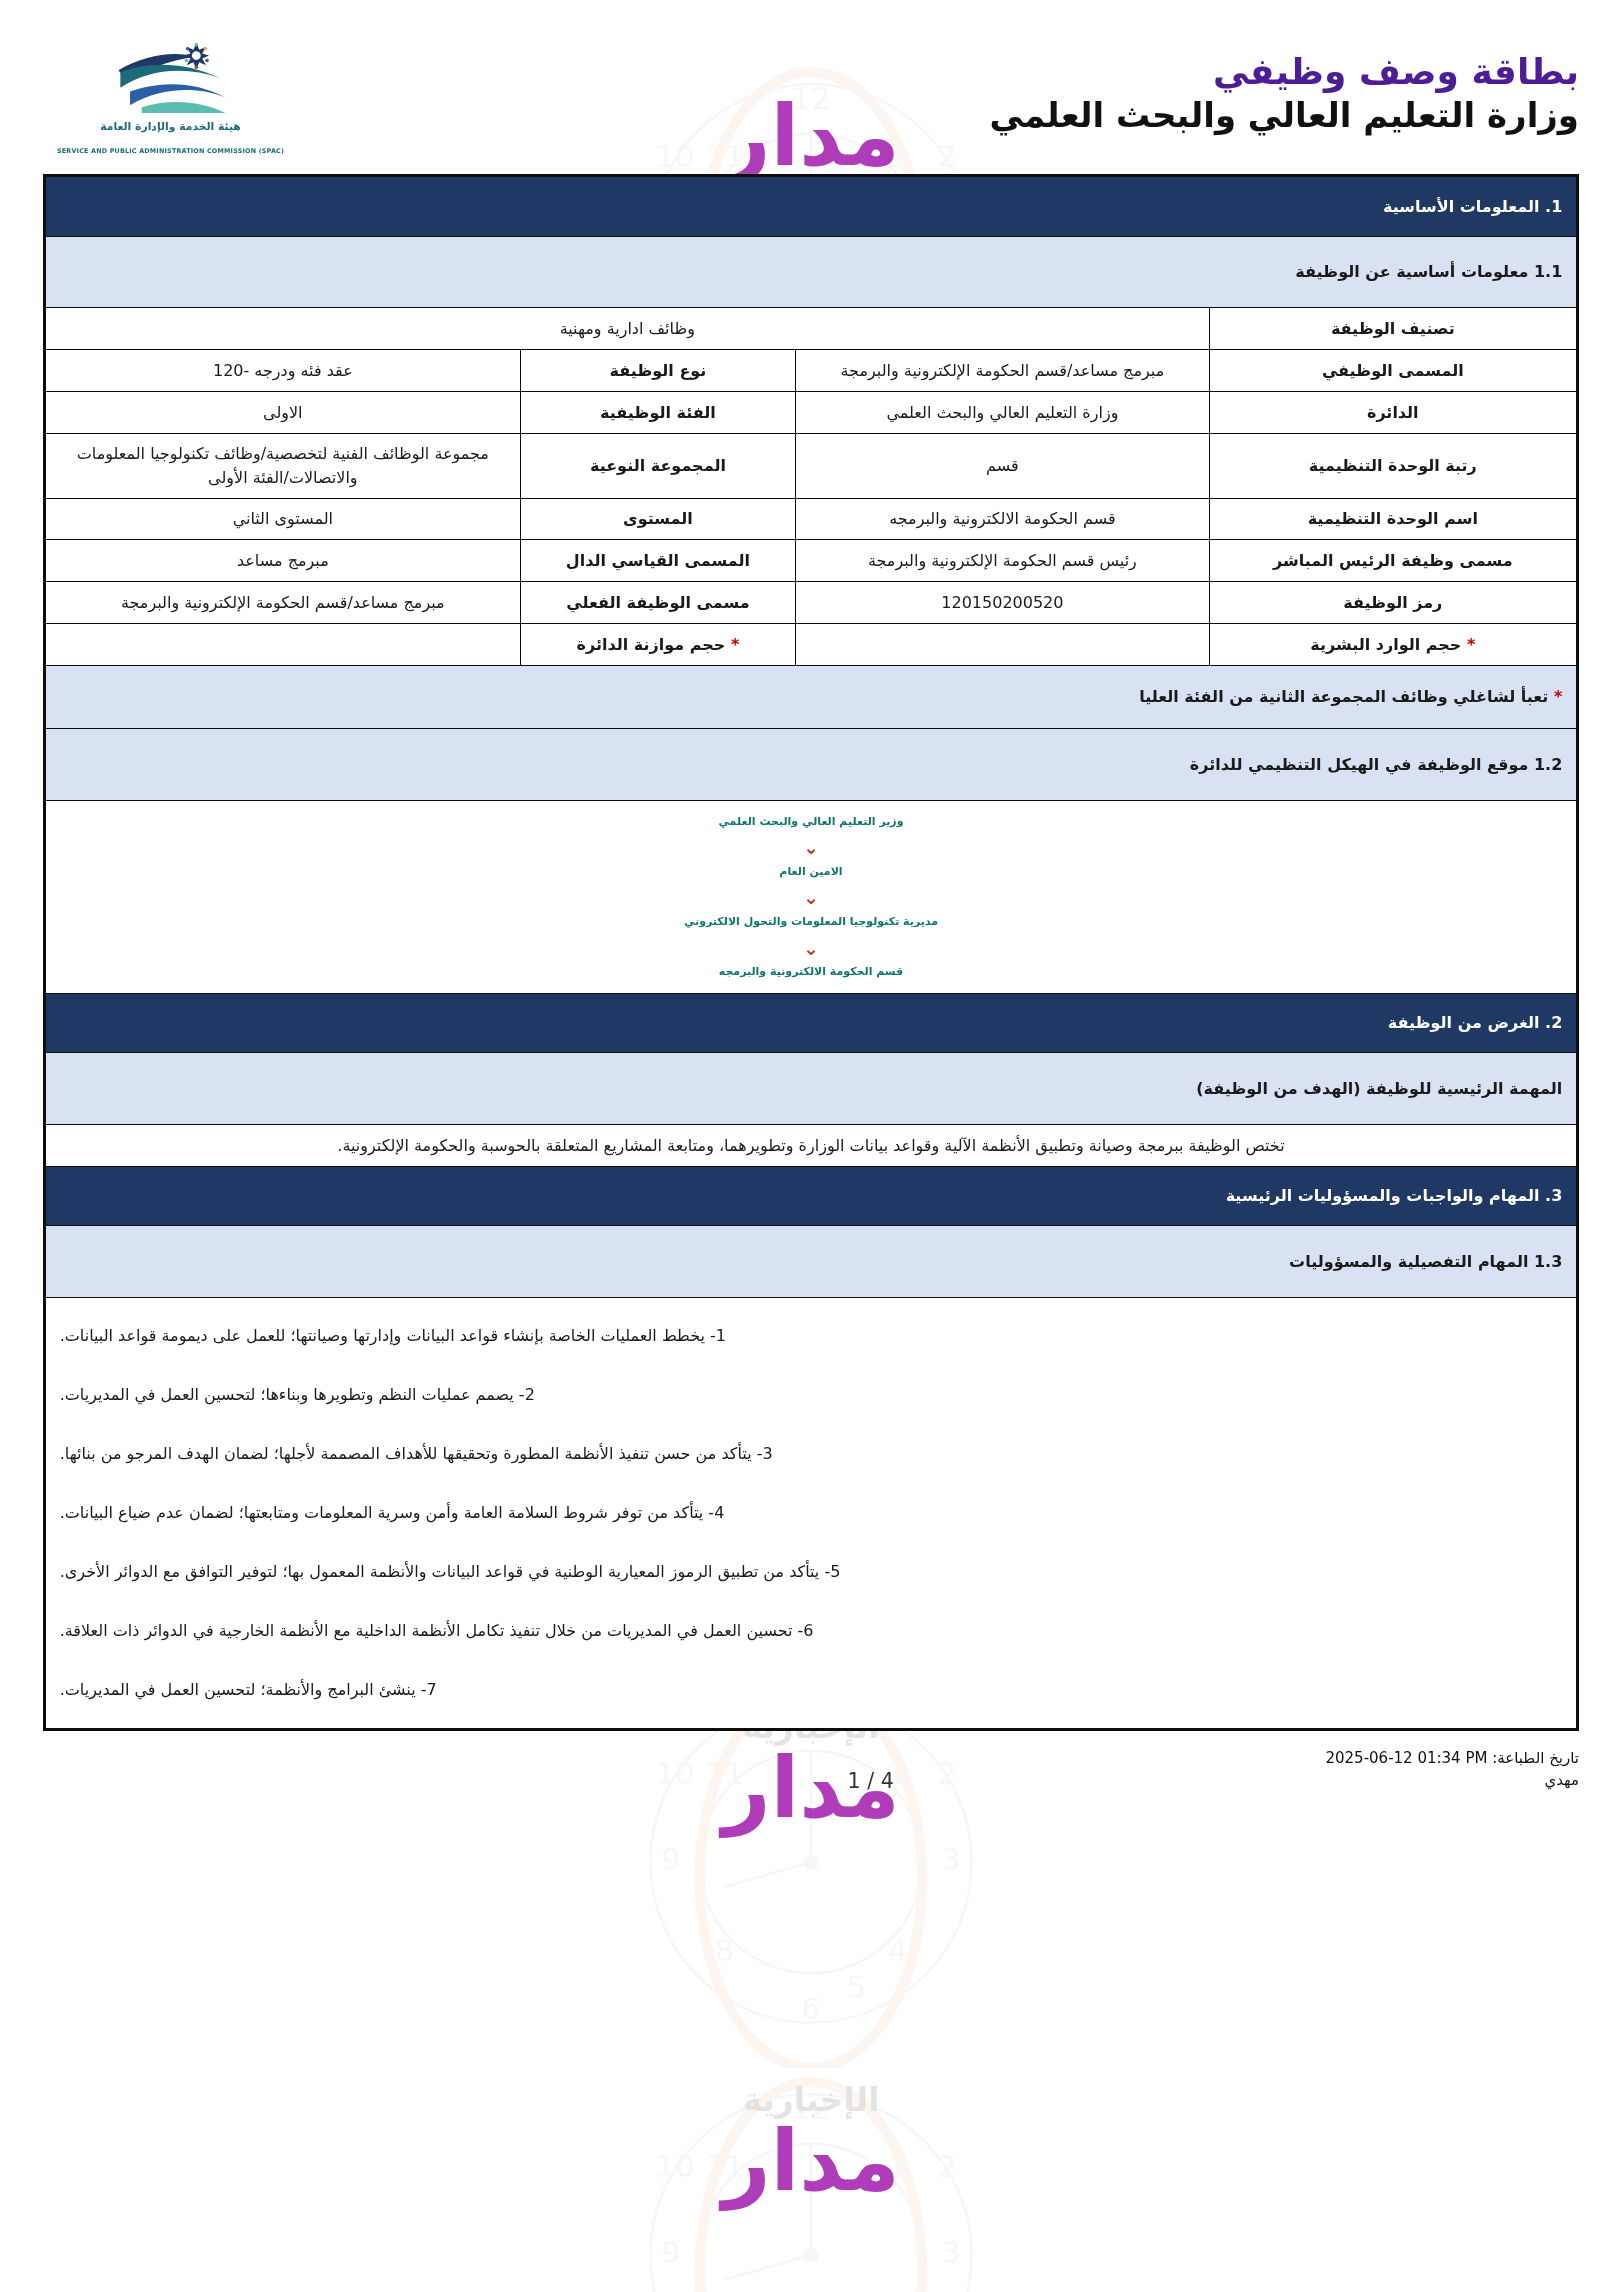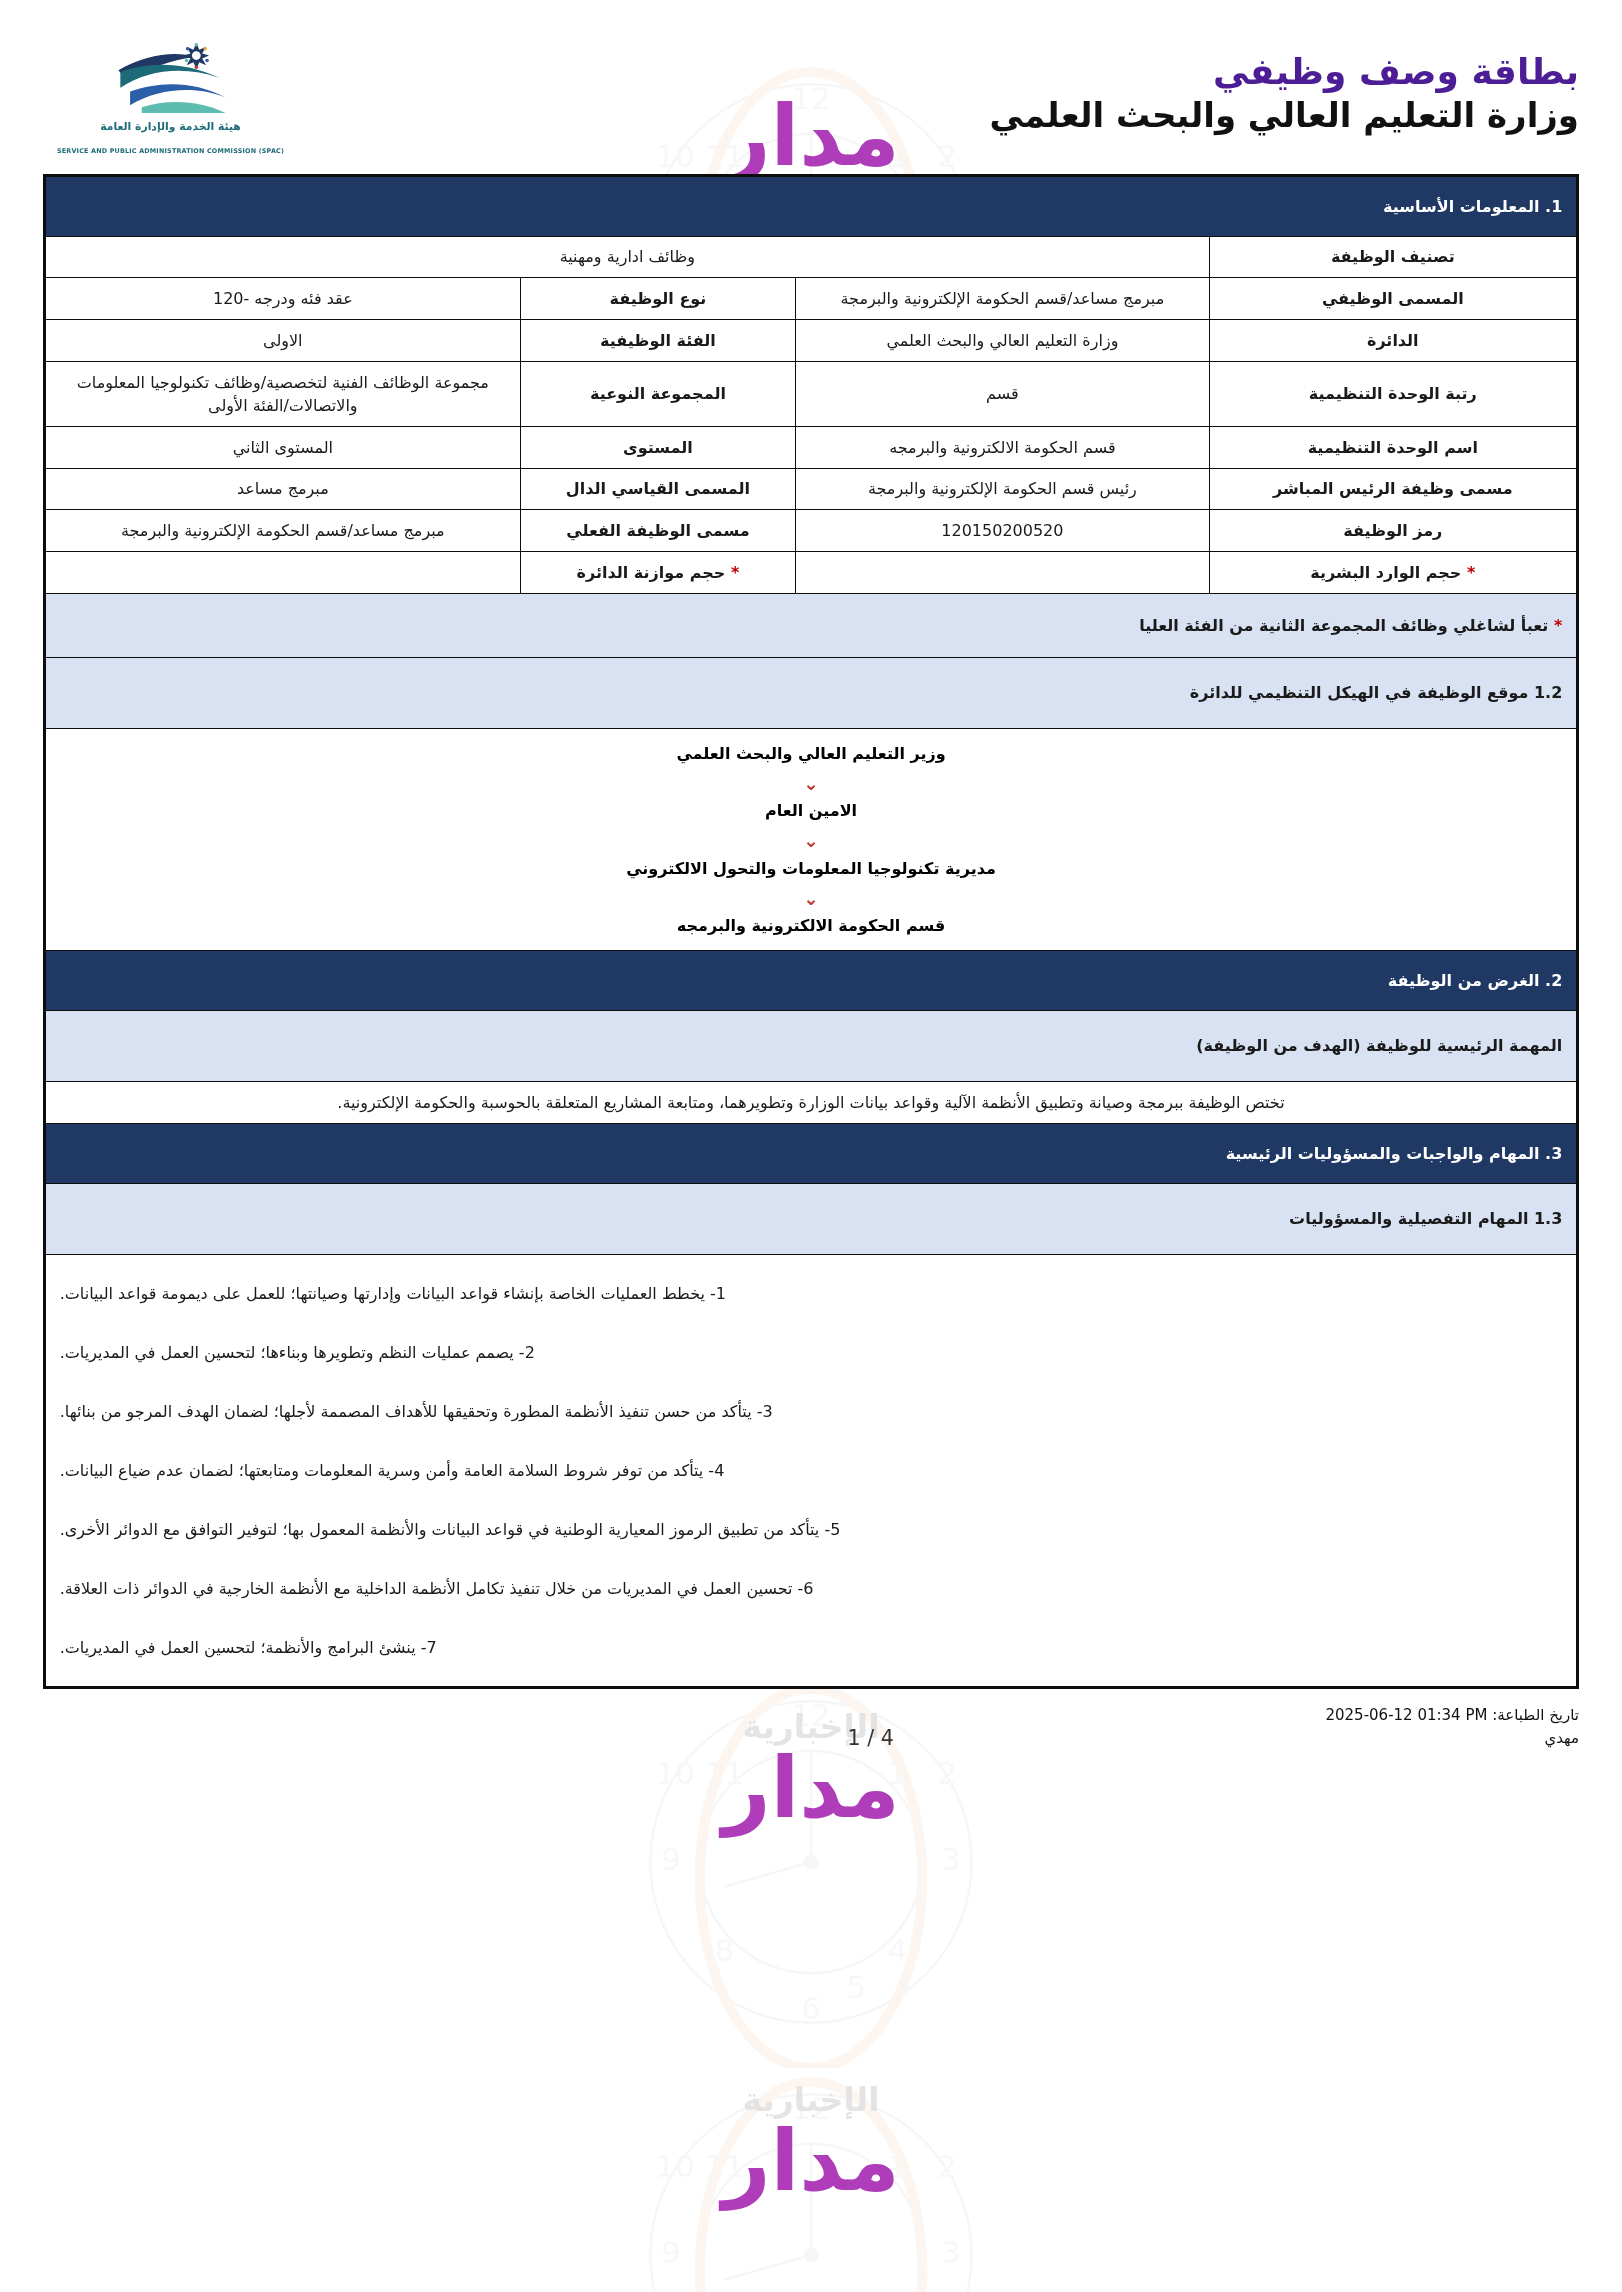--- a/index.html
+++ b/index.html
@@ -173,23 +173,23 @@
     padding: 13.7px 17.6px;
     line-height: 1.6;
   }
 
   
   .org td { padding: 21.6px 9.8px 25.5px 9.8px; }
   .org-box {
     text-align: center;
   }
   .org-node {
-    font-size: 16px;
-    font-weight: bold;
-    color: #000000;
+    font-size: 11px;
+    font-weight: bold;
+    color: #0f766e;
     padding: 3.9px 0;
   }
   .org-arrow {
     color: #c0392b;
     font-size: 18.6px;
     line-height: 1;
     margin: 5.9px 0 2px 0;
     font-weight: bold;
   }
 
@@ -440,20 +440,23 @@
         <col style="width:24%">
         <col style="width:27%">
         <col style="width:18%">
         <col style="width:31%">
       </colgroup>
       <tbody>
 
         <tr class="band-dark">
           <td colspan="4">1. المعلومات الأساسية</td>
         </tr>
+        <tr class="band-light">
+          <td colspan="4">1.1 معلومات أساسية عن الوظيفة</td>
+        </tr>
 
         <tr>
           <td class="lbl">تصنيف الوظيفة</td>
           <td class="val" colspan="3">وظائف ادارية ومهنية</td>
         </tr>
 
         <tr>
           <td class="lbl">المسمى الوظيفي</td>
           <td class="val">مبرمج مساعد/قسم الحكومة الإلكترونية والبرمجة</td>
           <td class="lbl">نوع الوظيفة</td>

